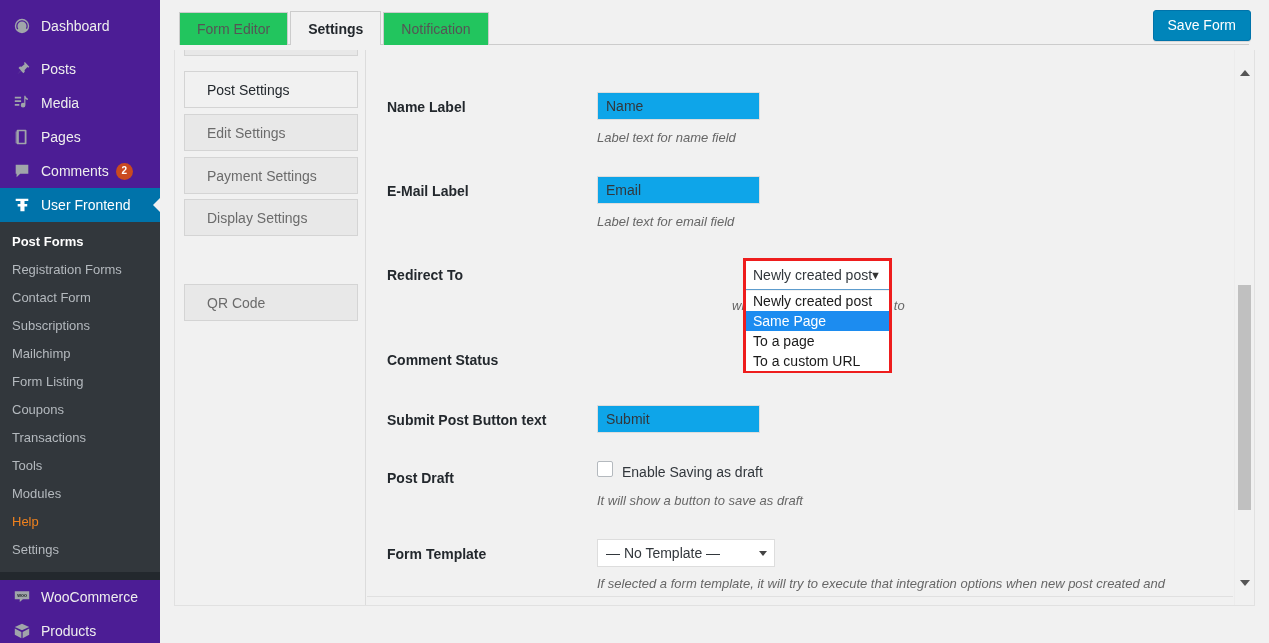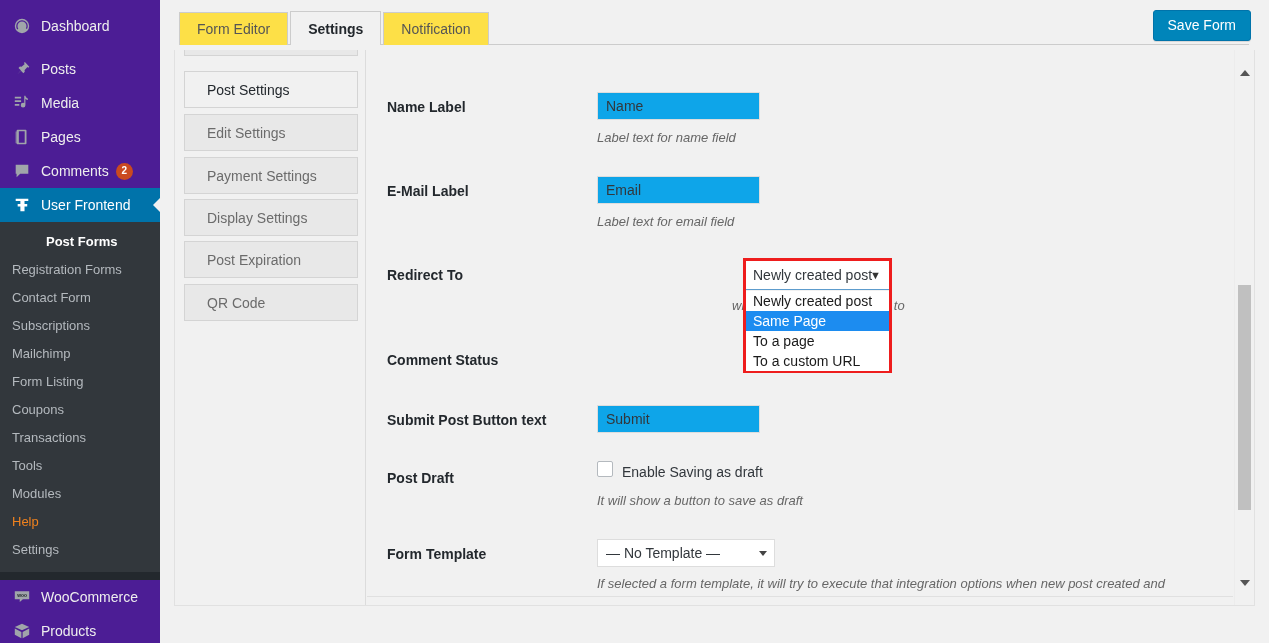--- a/index.html
+++ b/index.html
@@ -67,21 +67,21 @@
   }
   .submenu { background: #32373c; padding: 6px 0 8px 0; }
   .sub-item {
     display: block;
     padding: 5px 0 5px 12px;
     font-size: 13px;
     color: #b4b9be;
     line-height: 18px;
     white-space: nowrap;
   }
-  .sub-item.current { color: #fff; font-weight: 600; margin-left: 34px; }
+  .sub-item.current { color: #fff; font-weight: 600; }
   .sub-item.help { color: #f0821e; }
   .sb-sep { height: 8px; background:#23282d; }
 
   
   .main {
     position: absolute; left: 160px; top: 0;
     width: 1109px; height: 643px;
     background: #f1f1f1;
   }
 
@@ -90,21 +90,21 @@
     position: absolute; left: 19px; top: 11px;
     height: 34px;
     display: flex; align-items: flex-end;
   }
   .tab {
     height: 33px;
     padding: 0 17px;
     display: flex; align-items: center;
     font-size: 14px;
     color: #555;
-    background: #fde047;
+    background: #22c55e;
     border: 1px solid #ccc;
     border-bottom: none;
     margin-right: 2px;
     line-height: 1;
   }
   .tab.active {
     background: #f1f1f1;
     color: #23282d;
     font-weight: 600;
     border-color: #ccc;
@@ -459,23 +459,20 @@
         </div>
         <div class="snav-item" style="top:64px;">
           <span>Edit Settings</span>
         </div>
         <div class="snav-item" style="top:107px;">
           <span>Payment Settings</span>
         </div>
         <div class="snav-item" style="top:149px;">
           <span>Display Settings</span>
         </div>
-        <div class="snav-item" style="top:191px;">
-          <span>Post Expiration</span>
-        </div>
         <div class="snav-item" style="top:234px;">
           <span>QR Code</span>
         </div>
       </div>
 
       <div class="form-col">
 
         <div class="f-label" style="left:20px; top:50px;">Name Label</div>
         <input class="f-input" style="left: 230px; top: 42px; width: 163px;" value="Name">
         <div class="f-desc" style="left:230px; top:81px;">Label text for name field</div>

